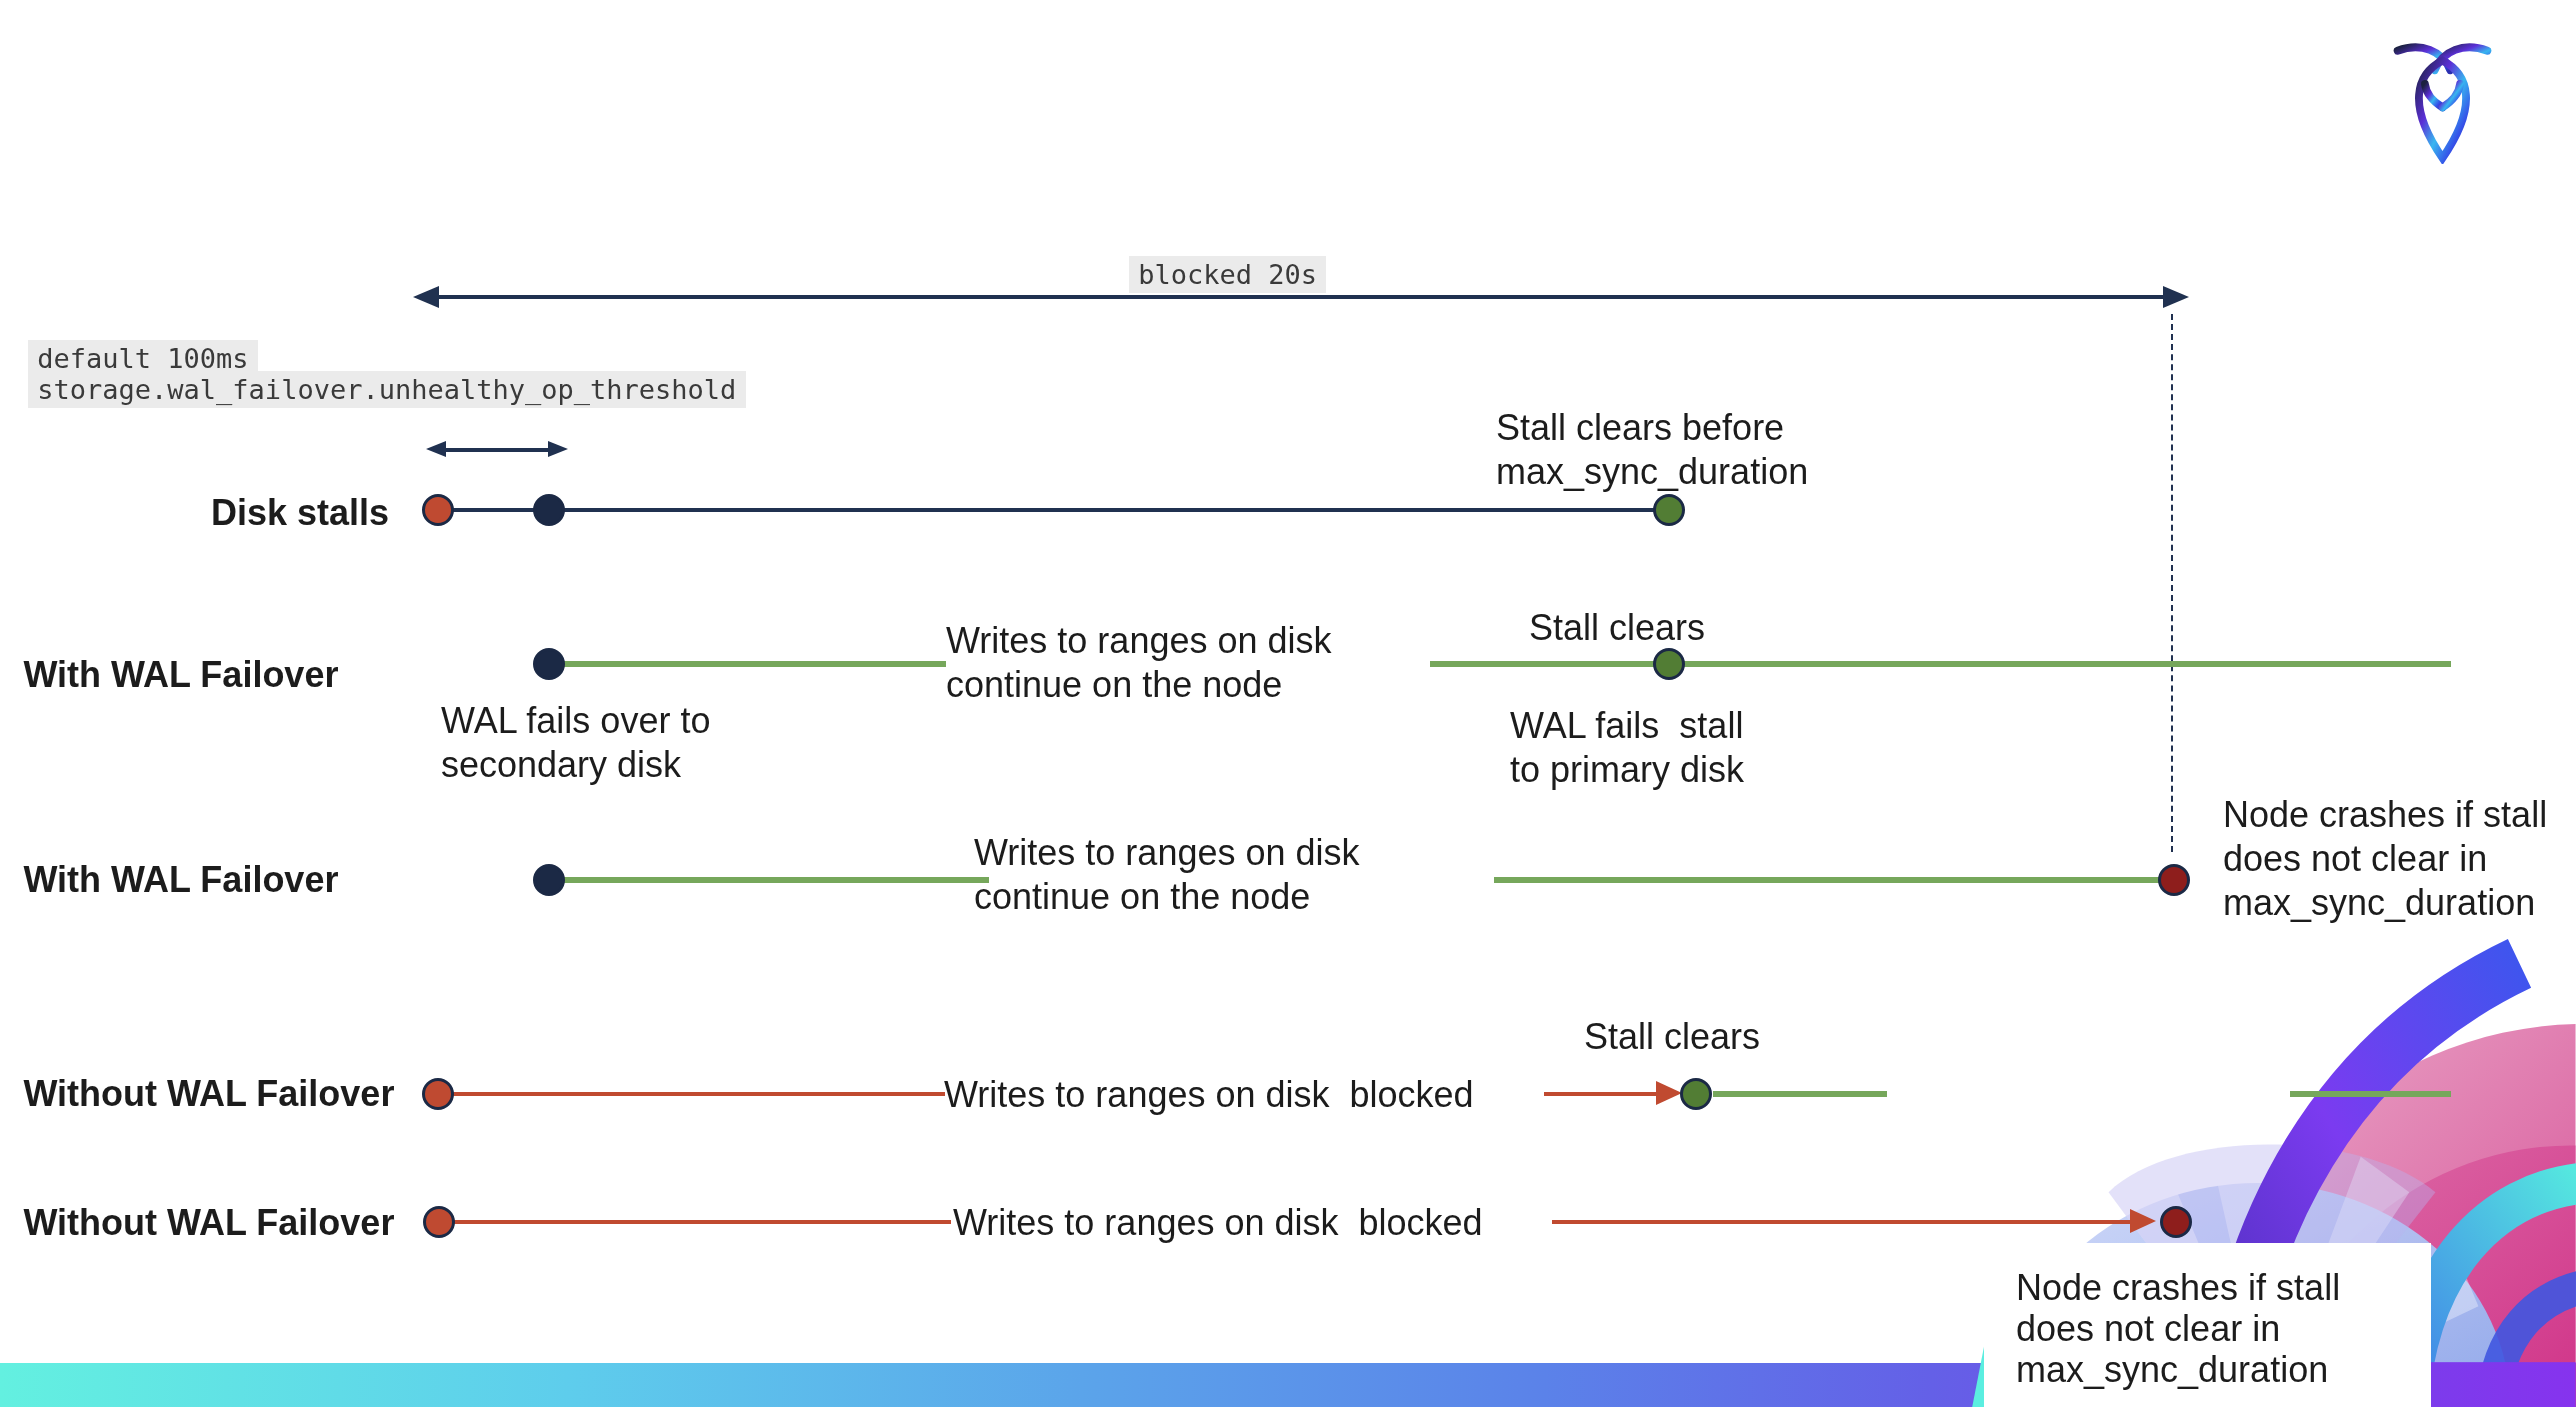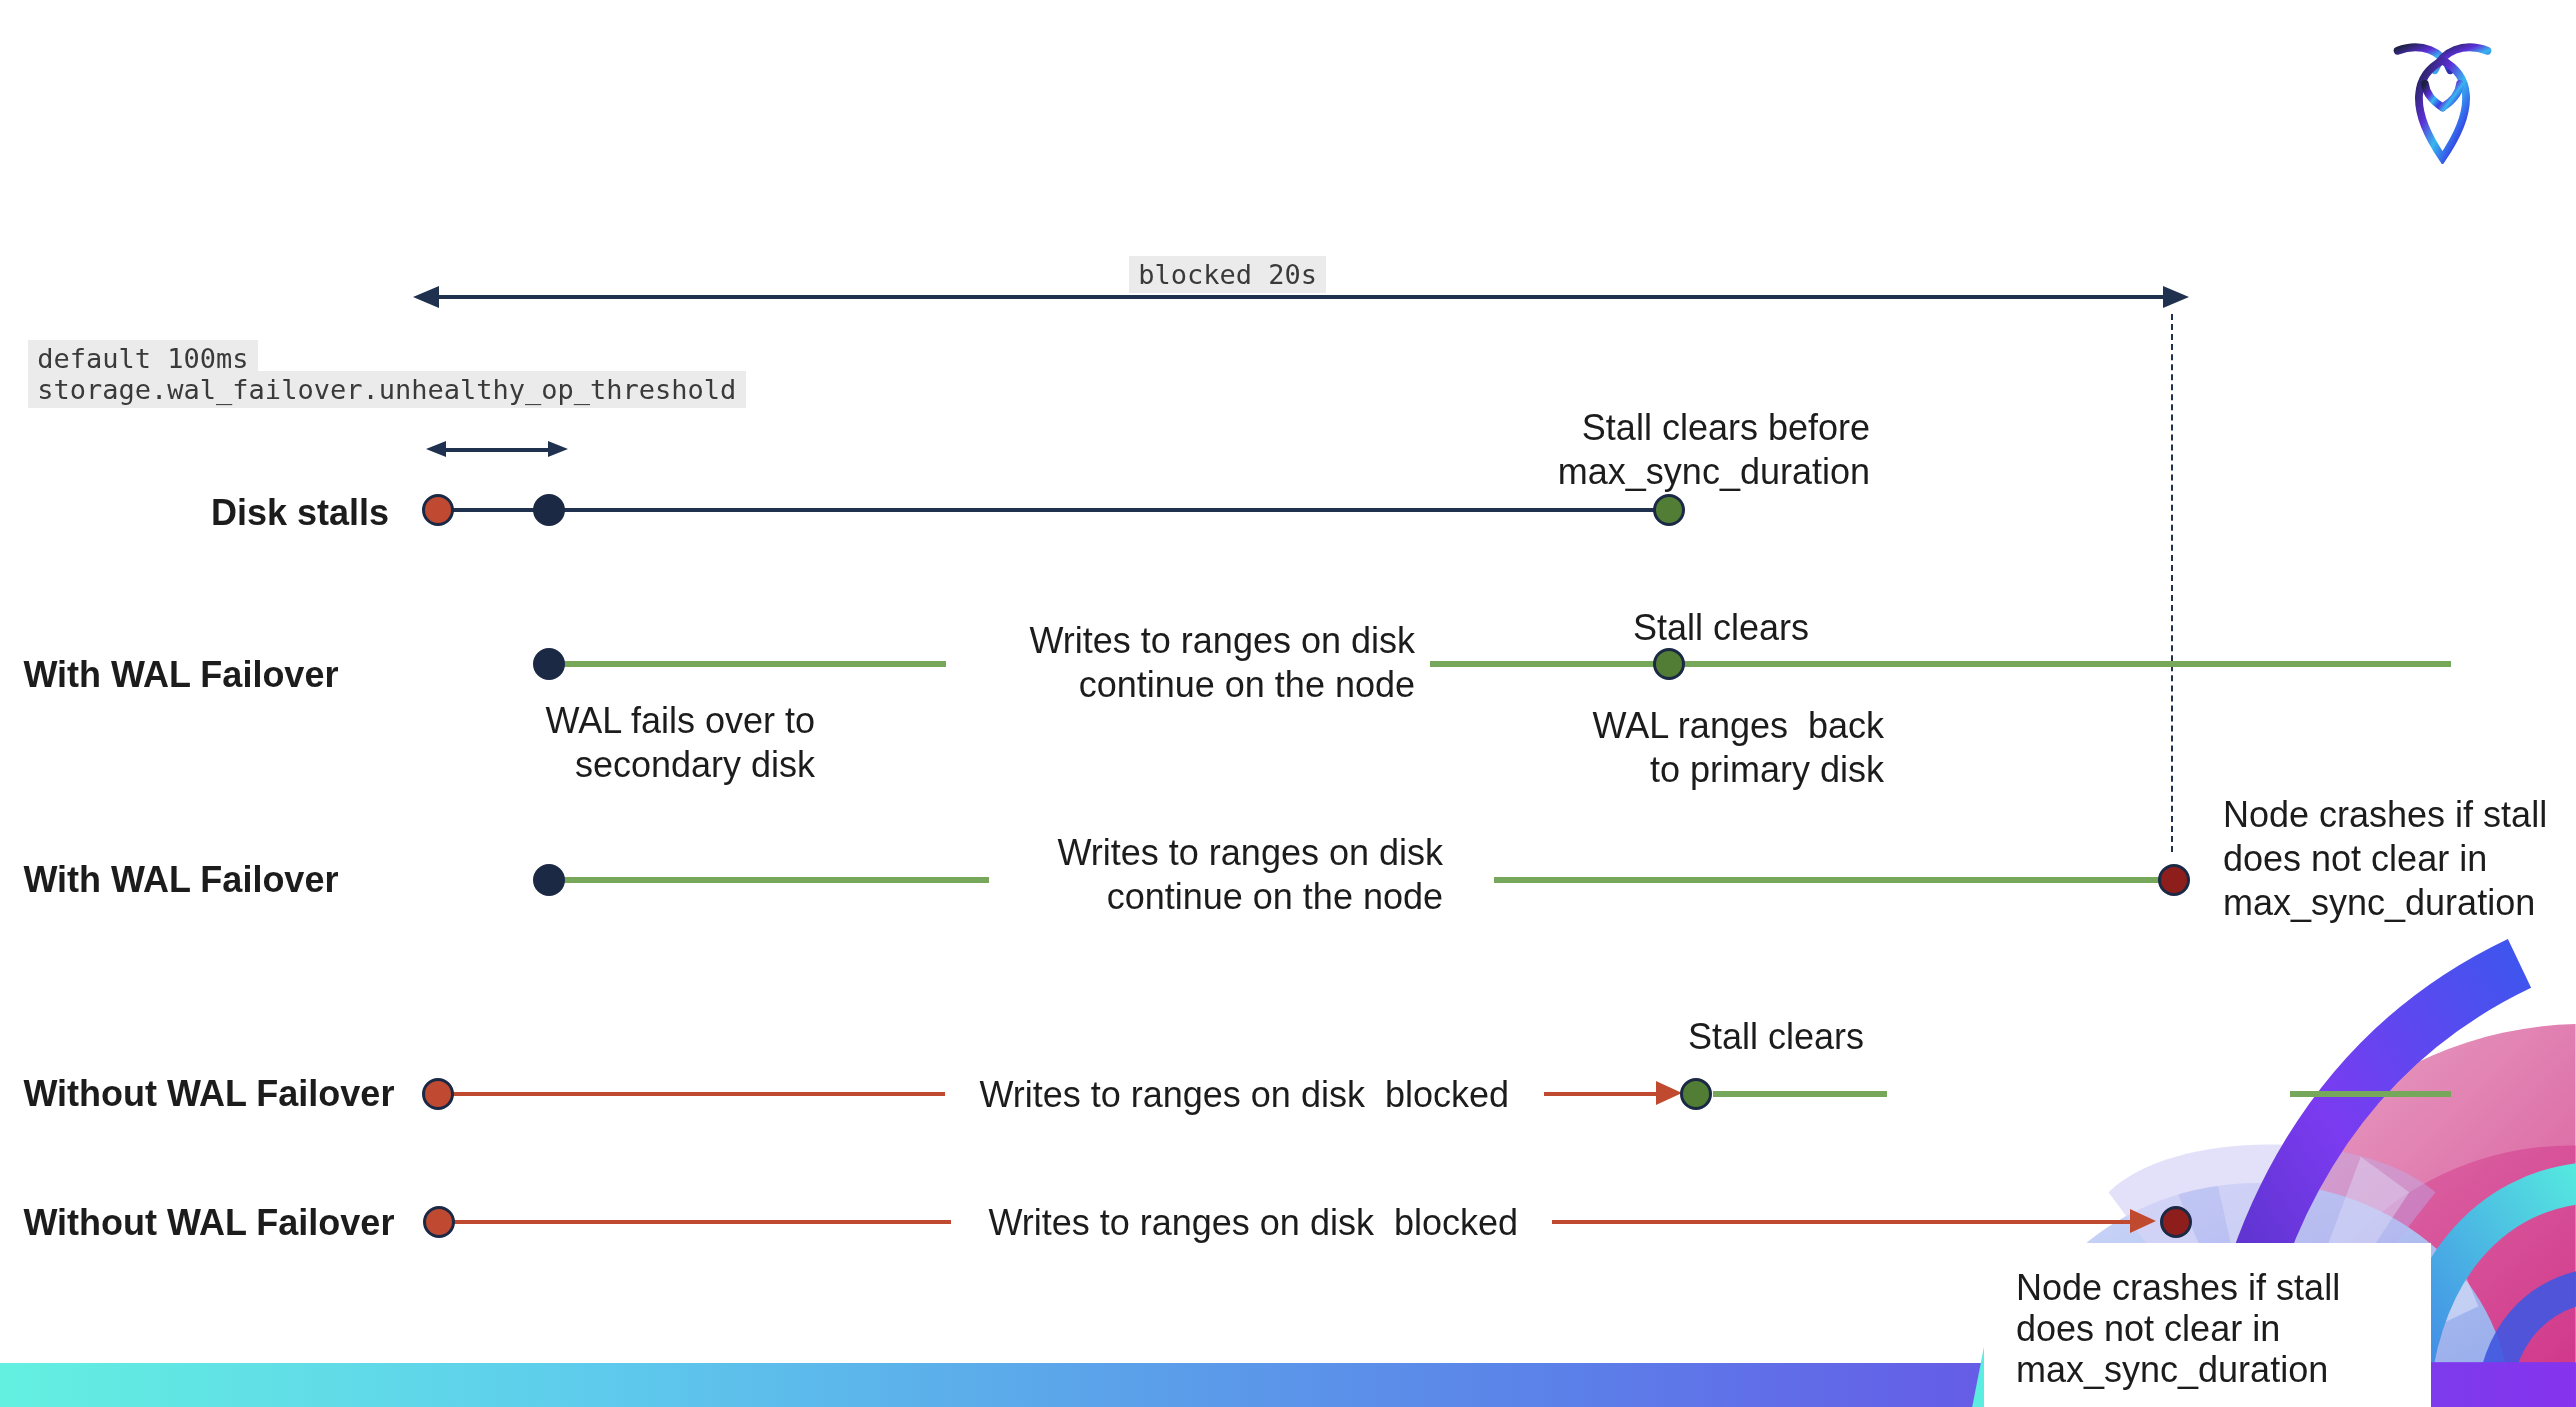--- a/index.html
+++ b/index.html
@@ -8,21 +8,21 @@
     --mono-text:#3a3a3a; --highlight-bg:#ebebeb; --text:#1c1c1c;
   }
   html,body{margin:0;padding:0;background:#ffffff;}
   .canvas{position:relative;width:2576px;height:1408px;background:#ffffff;overflow:hidden;
           font-family:"Liberation Sans", sans-serif;color:var(--text);}
   .abs{position:absolute;}
   .title{font-size:88px;font-weight:bold;letter-spacing:-0.9px;color:#0d0d0d;z-index:4;}
   .mono{font-family:"DejaVu Sans Mono", monospace;font-size:27px;color:var(--mono-text);
         background:var(--highlight-bg);padding:3.7px 9.3px;white-space:pre;z-index:5;line-height:1.1;}
   .lbl{font-size:36px;z-index:4;font-weight:bold;}
-  .evt{font-size:36px;line-height:44px;text-align:right;z-index:4;}
+  .evt{font-size:36px;line-height:44px;text-align:left;z-index:4;}
   .evt-left{font-size:36px;line-height:44px;text-align:left;z-index:4;}
   .pre{white-space:pre-wrap;}
   .line{position:absolute;height:3.7px;background:var(--navy);z-index:4;}
   .gline{position:absolute;height:5.6px;background:var(--green-line);z-index:4;}
   .rline{position:absolute;height:3.7px;background:var(--red);z-index:4;}
   .dot{position:absolute;width:32px;height:32px;box-sizing:border-box;border:3.7px solid var(--navy-dark);
        border-radius:50%;z-index:6;}
   .dot-red{background:var(--red-fill);}
   .dot-navy{background:var(--navy-dark);}
   .dot-green{background:var(--green-dot);}
@@ -96,21 +96,21 @@
     <span>continue on the node</span>
   </div>
   <div class="gline" style="left:1430px;top:661px;width:1021px;"></div>
   <div class="dot dot-green" style="left:1653px;top:648px;"></div>
   <div class="abs evt" style="left:1529px;top:606px;width:280px;">Stall clears</div>
   <div class="abs evt" style="left:441px;top:699px;width:374px;">
     <span>WAL fails over to</span><br>
     <span>secondary disk</span>
   </div>
   <div class="abs evt" style="left:1510px;top:704px;width:374px;">
-    <span class="pre">WAL ranges  back</span><br>
+    <span class="pre">WAL fails  stall</span><br>
     <span>to primary disk</span>
   </div>
 
   <div class="abs lbl" style="left:23.4px;top:859px;">With WAL Failover</div>
   <div class="dot dot-navy" style="left:533px;top:864px;"></div>
   <div class="gline" style="left:559px;top:877px;width:430px;"></div>
   <div class="abs evt" style="left:974px;top:831px;width:469px;">
     <span>Writes to ranges on disk</span><br>
     <span>continue on the node</span>
   </div>

